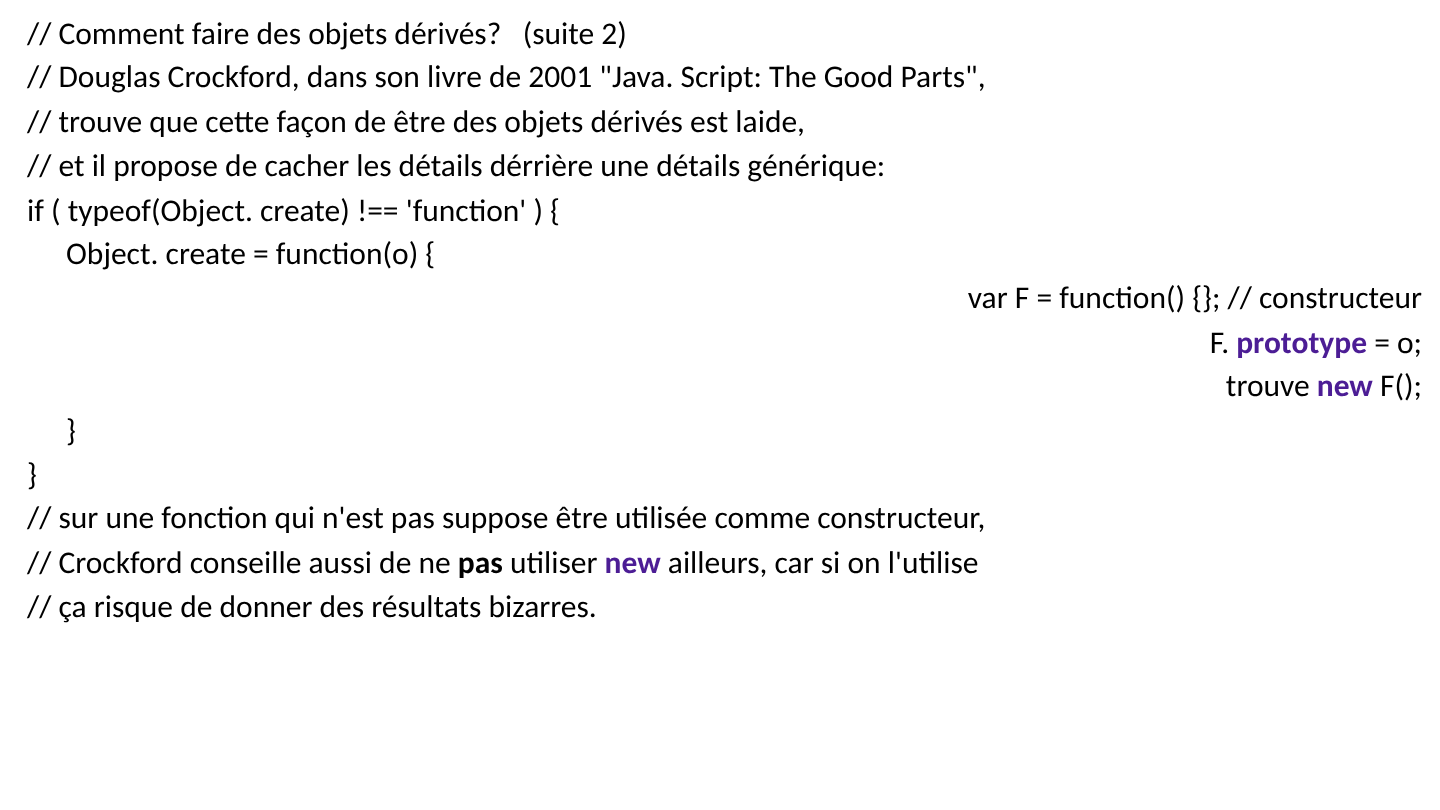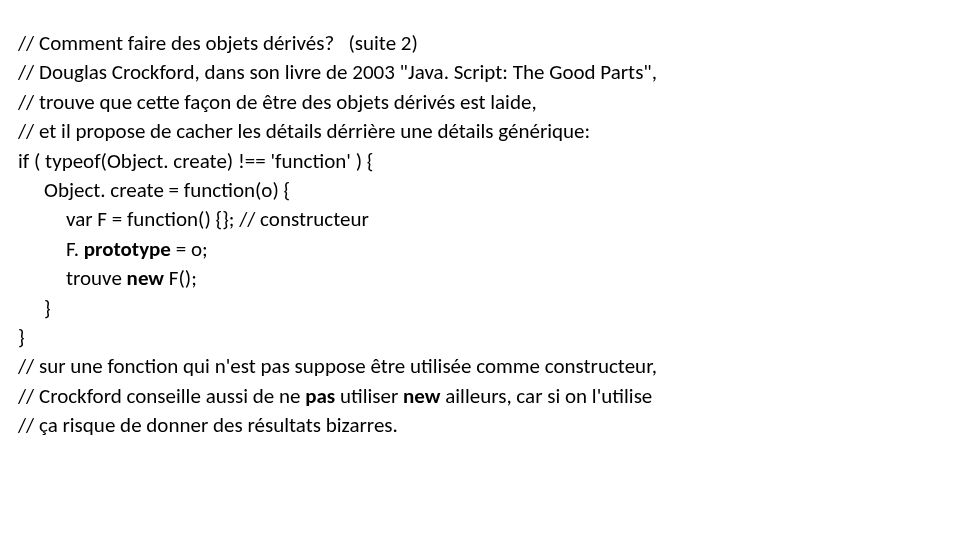--- a/index.html
+++ b/index.html
@@ -9,40 +9,39 @@
     height: 540px;
     background: #ffffff;
     font-family: Calibri, "Segoe UI", Arial, sans-serif;
     font-size: 21px;
     color: #000000;
     line-height: 1.4;
     overflow: hidden;
   }
   .page {
     padding: 8px 12px 12px 18px;
-    margin-top: 21px;
   }
   .line {
     white-space: pre;
   }
   .i1 { padding-left: 26px; }
-  .i2 { padding-left: 48px; }
+  .i2 { padding-left: 48px; text-align: right; }
   .kw {
-    color: #000000;
+    color: #4c1d95;
     font-weight: 700;
   }
   .b { font-weight: 700; }
 </style>
 </head>
 <body>
 
 <div class="page">
 
   <div class="line">// Comment faire des objets dérivés?   (suite 2)</div>
-  <div class="line">// Douglas Crockford, dans son livre de 2003 "Java. Script: The Good Parts",</div>
+  <div class="line">// Douglas Crockford, dans son livre de 2001 "Java. Script: The Good Parts",</div>
   <div class="line">// trouve que cette façon de être des objets dérivés est laide,</div>
   <div class="line">// et il propose de cacher les détails dérrière une détails générique:</div>
 
   <div class="line">if ( typeof(Object. create) !== 'function' ) {</div>
   <div class="line i1">Object. create = function(o) {</div>
   <div class="line i2">var F = function() {}; // constructeur</div>
 
   <div class="line i2"><span>F. </span><span class="kw">prototype</span><span> = o;</span></div>
 
   <div class="line i2"><span>trouve </span><span class="kw">new</span><span> F();</span></div>

